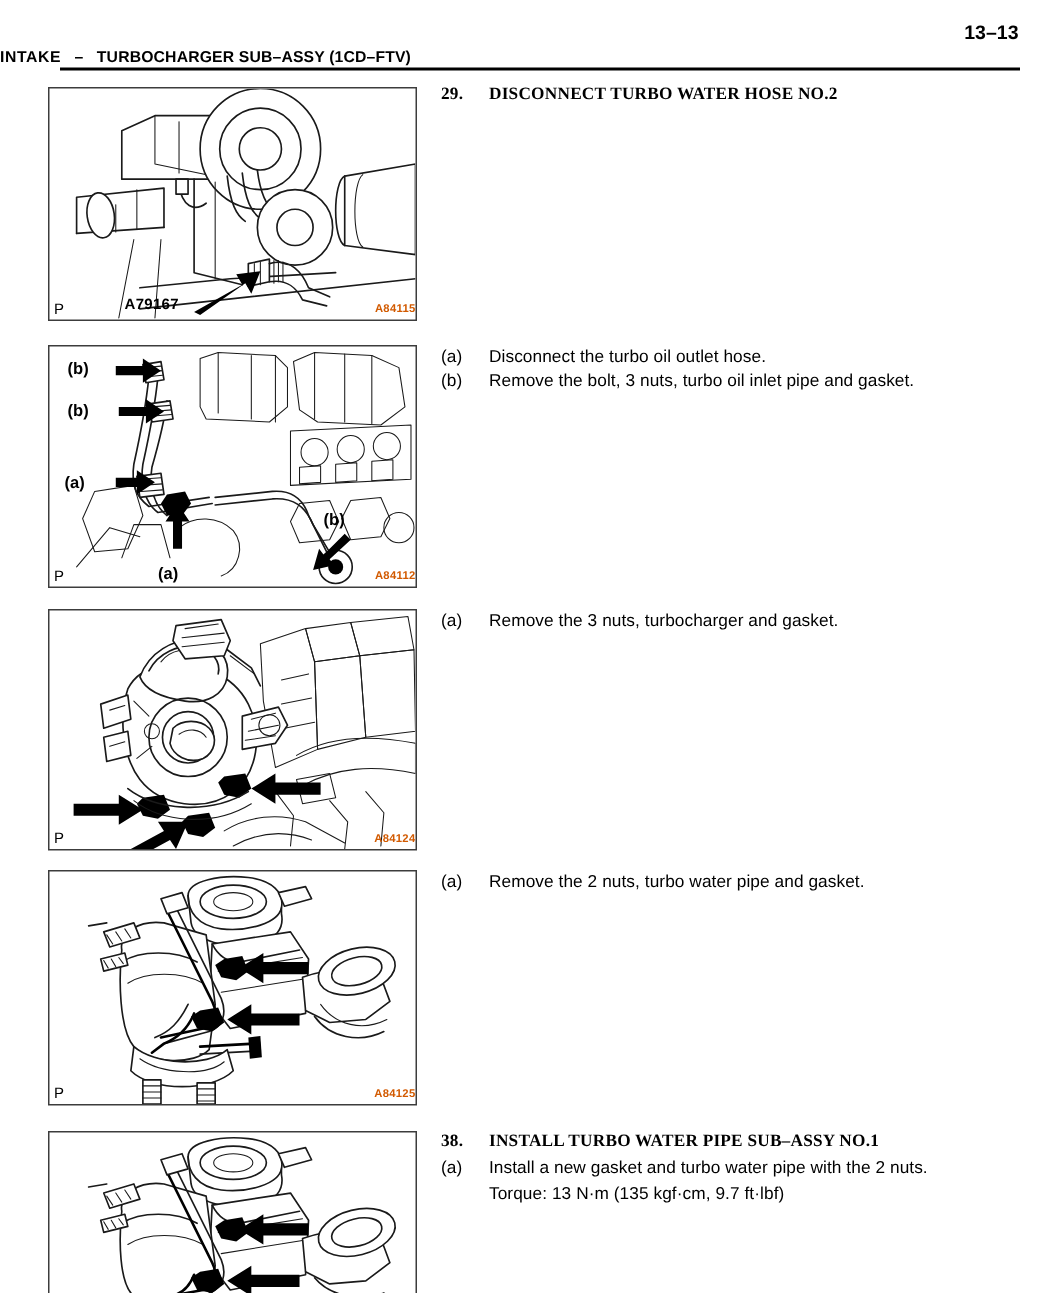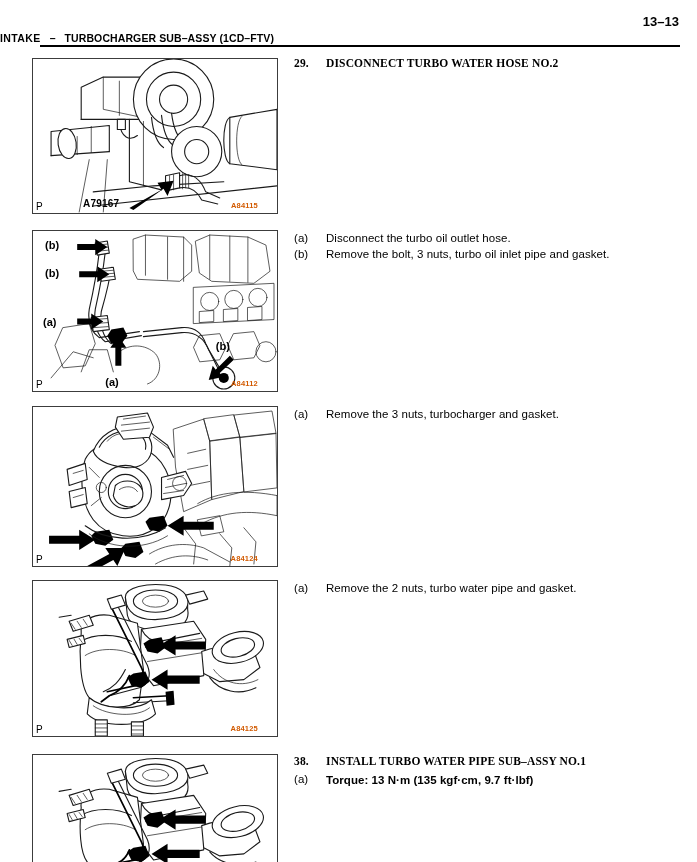--- a/index.html
+++ b/index.html
@@ -95,21 +95,21 @@
     left: 22px;
     bottom: 4px;
     font-size: 10px;
     font-weight: bold;
     color: #000000;
     letter-spacing: 0.2px;
     margin-left: 28px;
   }
   .fig-code-right {
     position: absolute;
-    right: 19px;
+    right: 0;
     bottom: 3px;
     font-size: 7.5px;
     font-weight: bold;
     color: #d25a00;
     letter-spacing: 0.2px;
   }
 
   
   .instructions {
     position: absolute;
@@ -143,21 +143,21 @@
     letter-spacing: 0.05px;
   }
   .substep-label {
     width: 32px;
     flex: 0 0 32px;
   }
   .substep-text {
     flex: 1;
   }
   .torque {
-    font-weight: bold;
+    font-weight: normal;
     display: block;
     margin-top: 1px;
   }
 
   
   svg.art {
     display: block;
     width: 100%;
     height: 100%;
   }
@@ -507,19 +507,20 @@
       </div>
     </div>
     <div class="instructions">
       <div class="step-head">
         <span class="step-num">38.</span>
         <span class="step-title">INSTALL TURBO WATER PIPE SUB–ASSY NO.1</span>
       </div>
       <div class="substep">
         <span class="substep-label">(a)</span>
         <span class="substep-text">
+          <span>Install a new gasket and turbo water pipe with the 2 nuts.</span>
           <span class="torque">Torque: 13 N·m (135 kgf·cm, 9.7 ft·lbf)</span>
         </span>
       </div>
     </div>
   </div>
 
 </div>
 
 </body></html>

